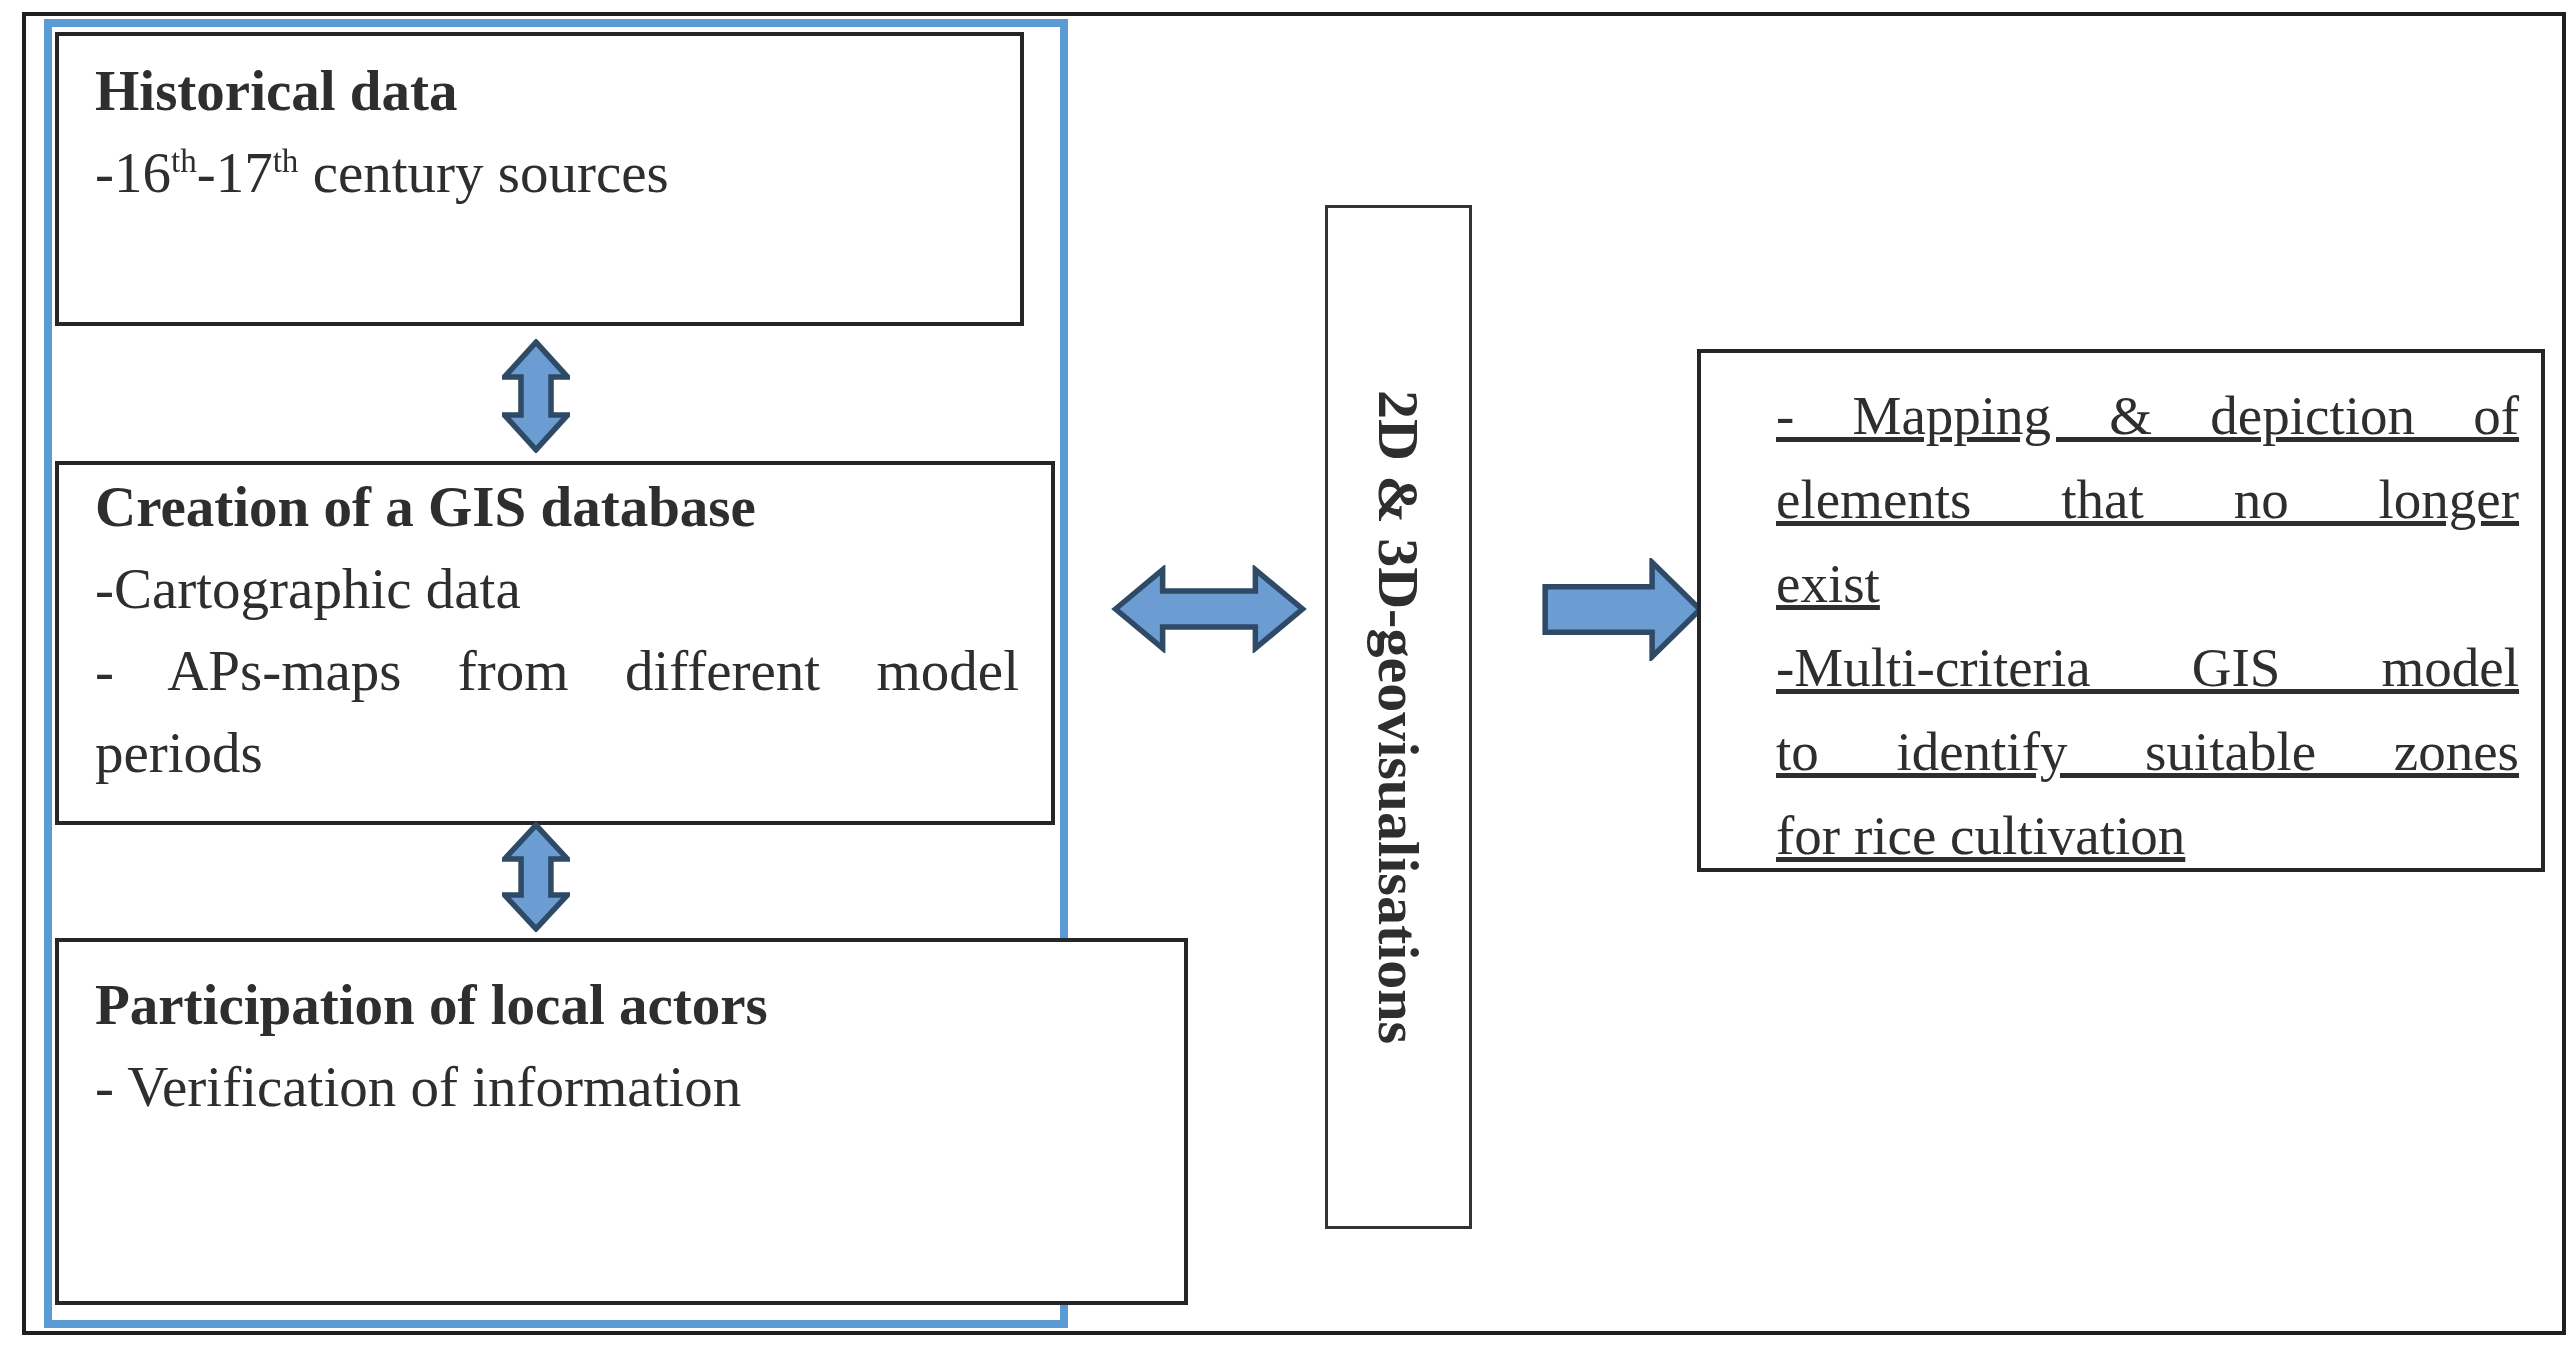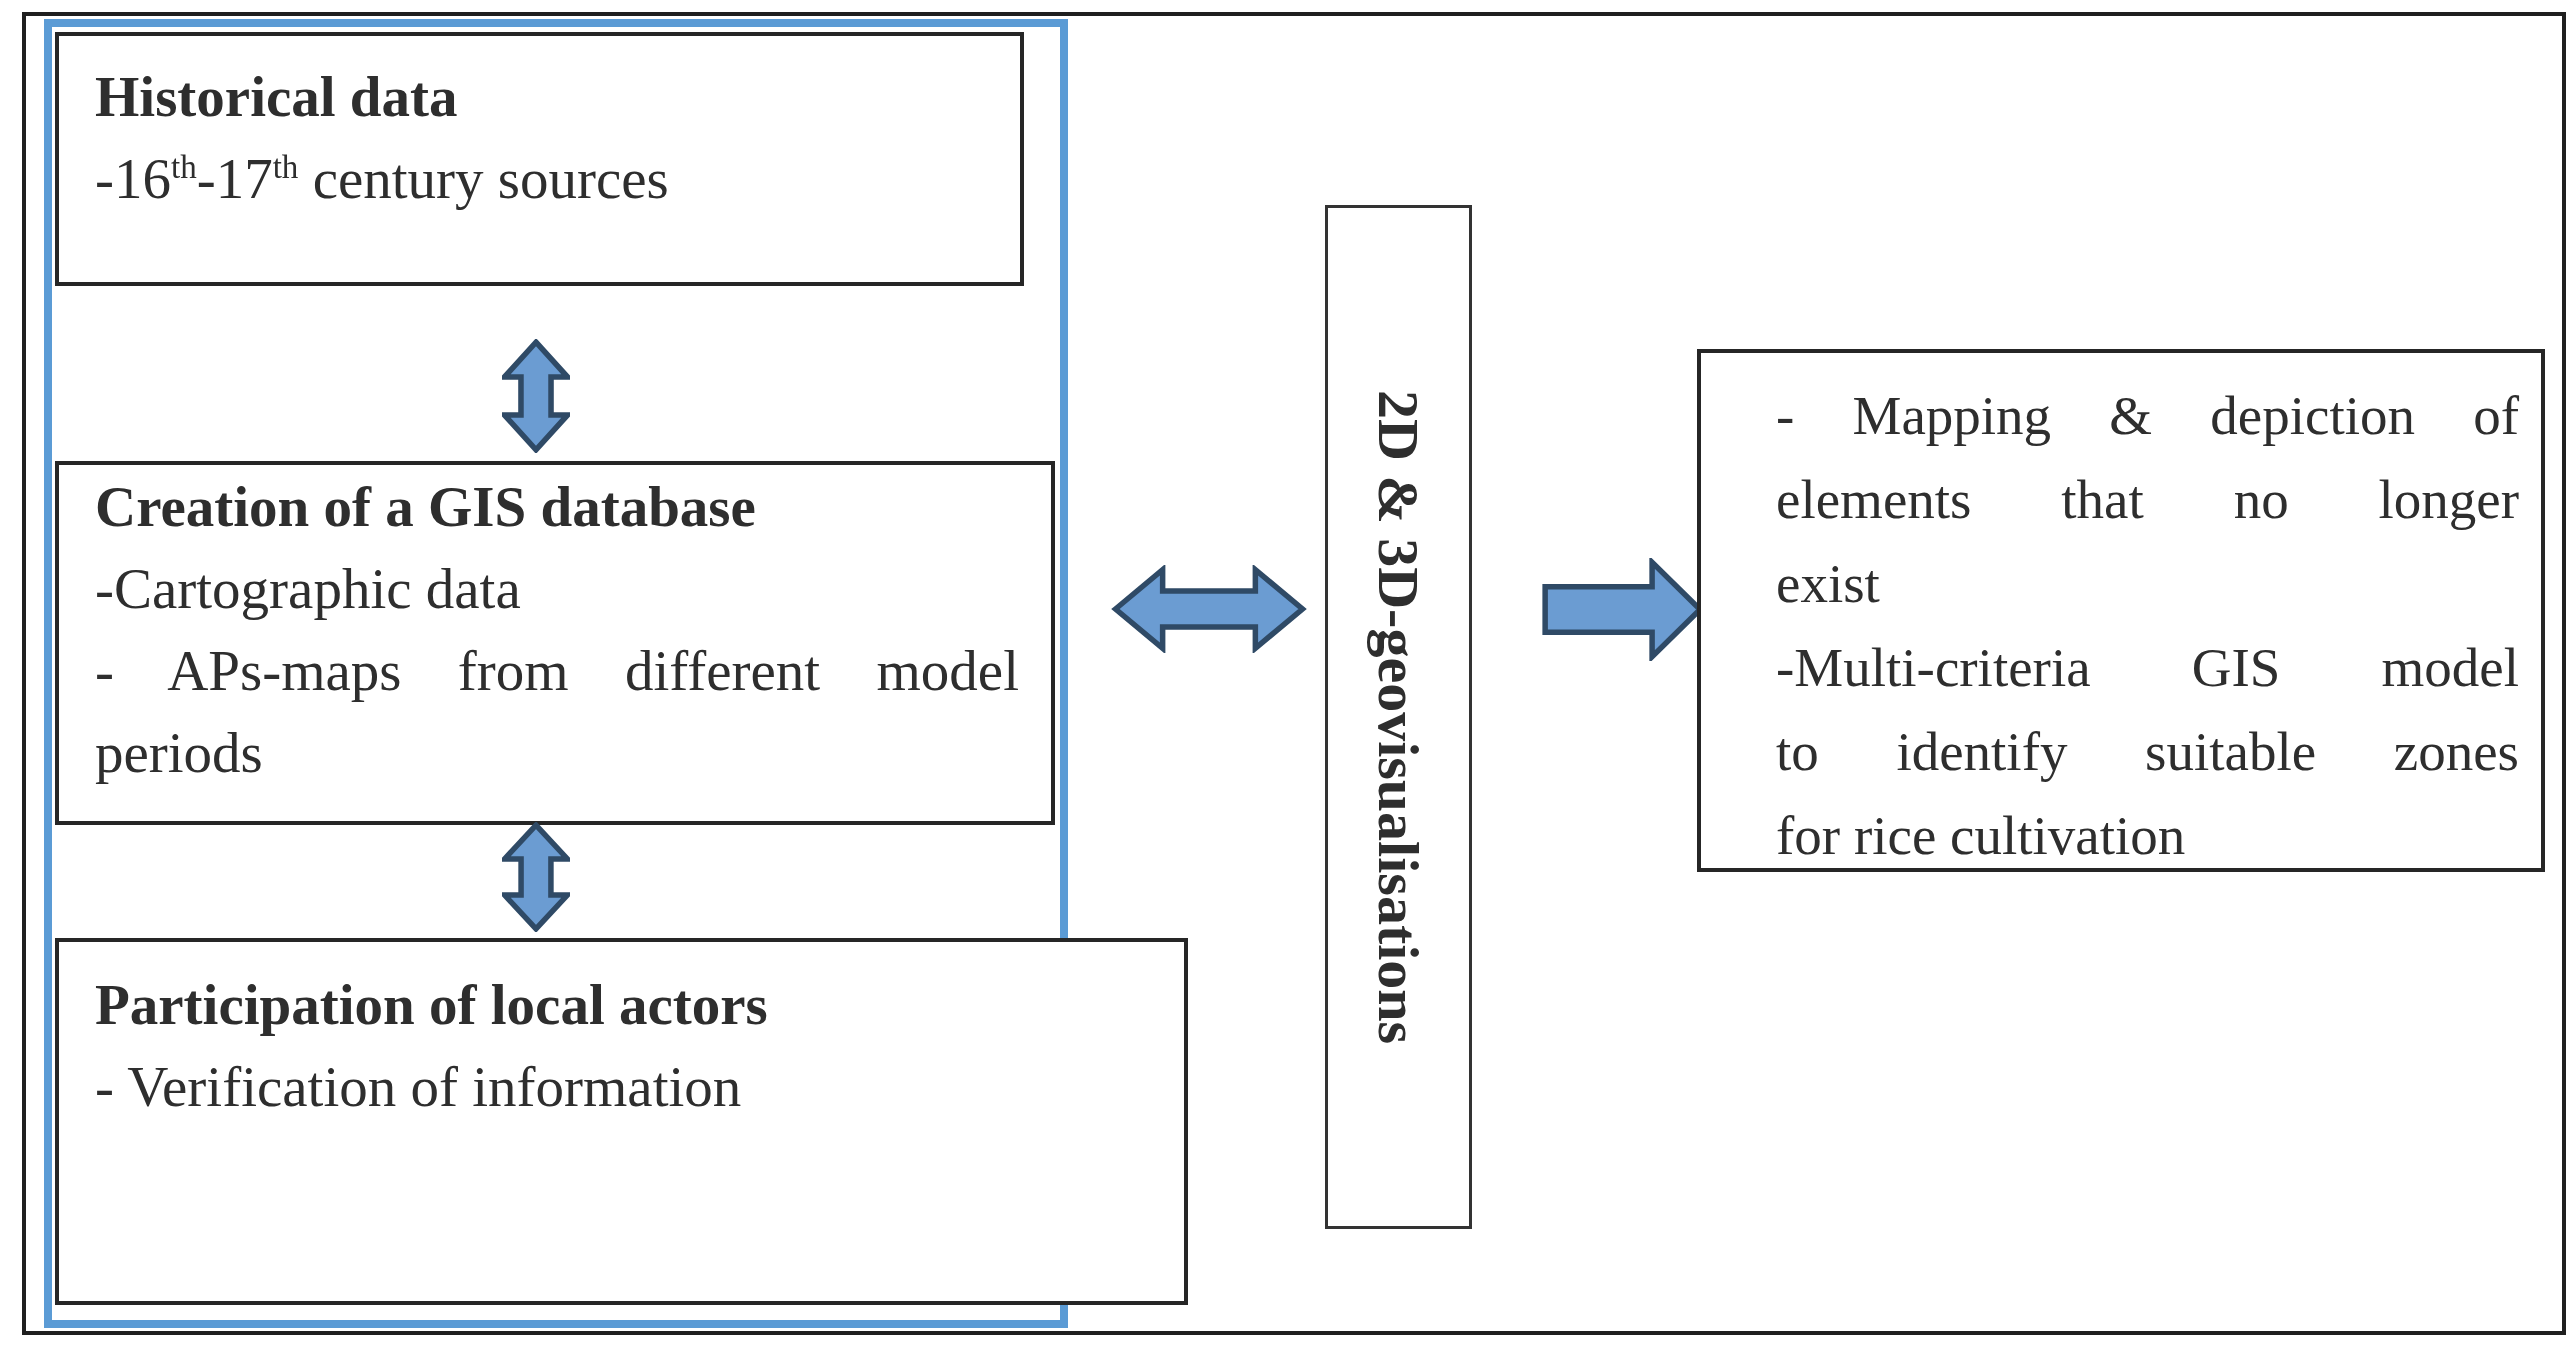--- a/index.html
+++ b/index.html
@@ -30,26 +30,26 @@
     position:absolute;box-sizing:border-box;
     border:4px solid var(--box-border);
     background:#ffffff;
     font-size:57px;line-height:82px;
     padding:24px 32px 0 36px;
   }
   .tbox .line{white-space:nowrap;}
   .tbox .line.just{white-space:normal;text-align:justify;text-align-last:justify;}
   .tbox .line.bold{font-weight:bold;}
   .tbox sup{font-size:0.58em;line-height:0;vertical-align:super;}
-  #box-historical{left:55px;top:32px;width:969px;height:254px;padding-top:20px;}
+  #box-historical{left:55px;top:32px;width:969px;height:294px;padding-top:14px;}
   #box-gis{left:55px;top:461px;width:1000px;height:364px;padding-top:1px;}
   #box-actors{left:55px;top:938px;width:1133px;height:367px;padding-top:22px;}
   #box-results{
     left:1697px;top:349px;width:848px;height:523px;
-    font-size:55px;line-height:84px;padding:20.5px 22px 0 75px;
+    font-size:55px;line-height:84px;padding:20.5px 22px 0 75px;text-decoration:underline;
   }
   #box-geovis{
     position:absolute;left:1325px;top:205px;width:147px;height:1024px;
     border:3.2px solid #333333;box-sizing:border-box;background:#ffffff;
     display:flex;align-items:center;justify-content:center;
   }
   #box-geovis .vtext{
     writing-mode:vertical-rl;text-orientation:mixed;
     font-weight:bold;font-size:58px;white-space:nowrap;
     color:var(--text-color);

